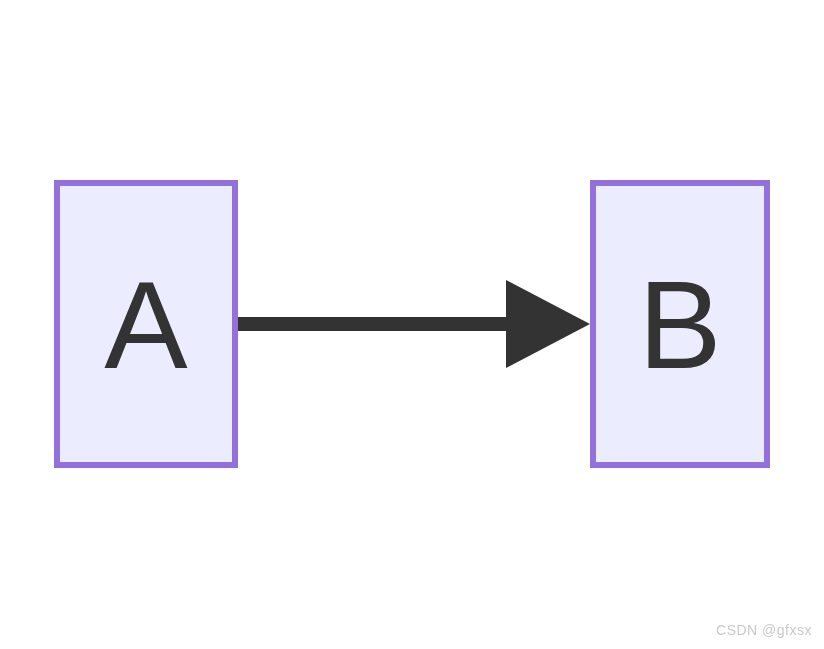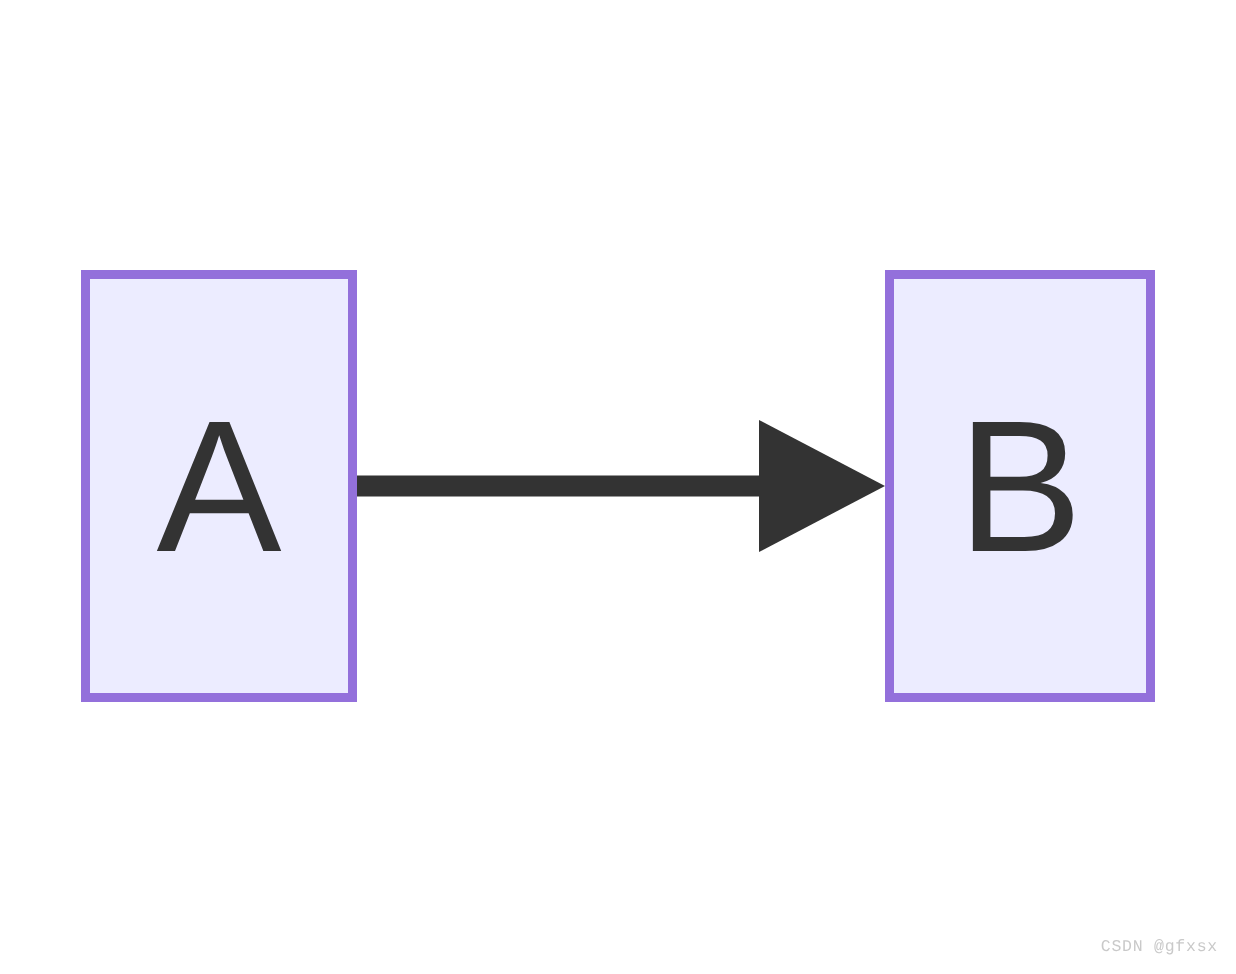--- a/index.html
+++ b/index.html
@@ -49,24 +49,24 @@
     width: 0;
     height: 0;
     border-top: 44px solid transparent;
     border-bottom: 44px solid transparent;
     border-left: 84px solid var(--edge, #333333);
   }
   .watermark {
     position: absolute;
     right: 12px;
     bottom: 11px;
-    font-size: 11px;
+    font-size: 14px;
     letter-spacing: 0.5px;
     color: var(--watermark, #C9C9C9);
-    font-family: Liberation Mono, monospace;
+    font-family: Liberation Sans, sans-serif;
     user-select: none;
   }
 </style>
 </head>
 <body>
 
 <div class="canvas">
 
   <div class="node node-a">
     <span class="node-label">A</span>

